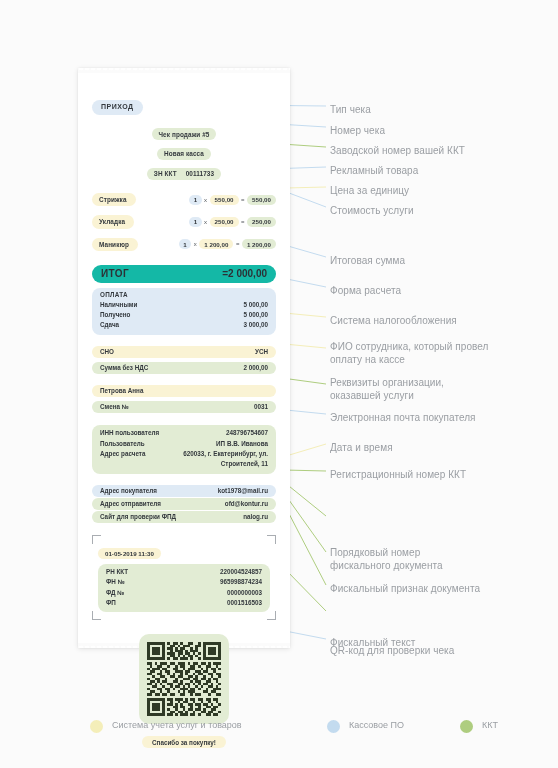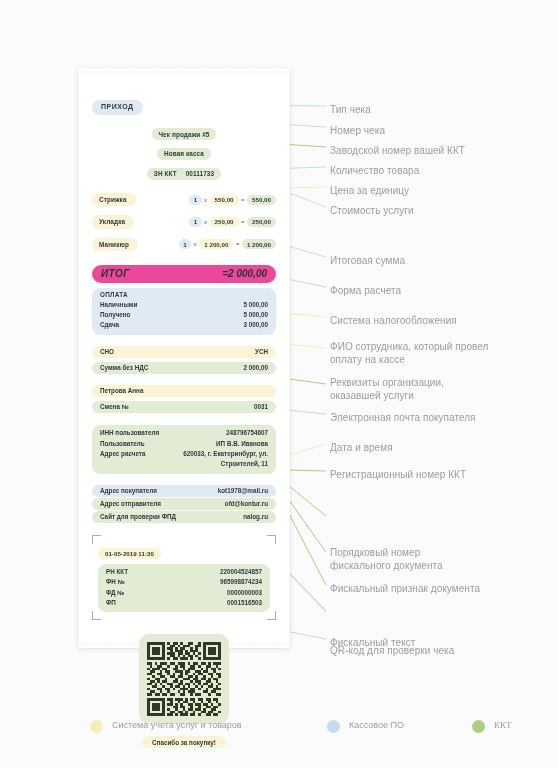--- a/index.html
+++ b/index.html
@@ -96,25 +96,24 @@
   .qty { padding: 1.5px 4.5px; border-radius: 8px; background: #dfeaf5; }
   .xsym { color: #55595e; font-weight: normal; font-size: 6px; }
   .unitprice { padding: 1.5px 5px; border-radius: 8px; background: #faf3d4; }
   .eqsym { color: #55595e; font-weight: normal; font-size: 6px; }
   .linetotal { padding: 1.5px 5px; border-radius: 8px; background: #e2ecd4; }
 
   
   .total-pill {
     display: flex;
     justify-content: space-between;
-    background: #ec4899;
+    background: #14b8a6;
     border-radius: 10px;
     padding: 3.5px 9px;
     margin-top: 14px;
-    font-style: italic;
   }
   .total-pill .lbl { font-size: 10px; font-weight: bold; letter-spacing: .4px; color: #2c3136; }
   .total-pill .val { font-size: 10px; font-weight: bold; color: #2c3136; }
 
   
   .block {
     border-radius: 8px;
     padding: 3.5px 8px 4.5px 8px;
     margin-top: 5px;
   }
@@ -226,21 +225,21 @@
     width: 558px;
     display: flex;
     align-items: center;
     z-index: 3;
   }
   .lg-item { display: flex; gap: 9px; }
   .dot { width: 13px; height: 13px; border-radius: 50%; flex: 0 0 auto; }
   .lg-label { font-size: 9px; color: #9a9ea3; white-space: nowrap; }
   #lg1 { position: absolute; left: 90px; }
   #lg2 { position: absolute; left: 327px; }
-  #lg3 { position: absolute; left: 472px; font-family: Liberation Serif, serif; }
+  #lg3 { position: absolute; left: 460px; }
 </style>
 </head>
 <body>
 
 <svg id="connectors">
   <g fill="none" stroke-width="1">
     <line x1="152" y1="104" x2="326" y2="106" stroke="#c3dbef"></line>
     <line x1="213" y1="120" x2="326" y2="127" stroke="#c3dbef"></line>
     <line x1="222" y1="140" x2="326" y2="147" stroke="#aecd7f"></line>
     <line x1="183" y1="172" x2="326" y2="167" stroke="#c3dbef"></line>
@@ -460,21 +459,21 @@
       </div>
     </div>
 
   </div>
 </div>
 
 <div id="annotations">
   <div class="anno" style="top:103px">Тип чека</div>
   <div class="anno" style="top:124px">Номер чека</div>
   <div class="anno" style="top:144px">Заводской номер вашей ККТ</div>
-  <div class="anno" style="top:164px">Количество товара</div>
+  <div class="anno" style="top:164px">Рекламный товара</div>
   <div class="anno" style="top:184px">Цена за единицу</div>
   <div class="anno" style="top:204px">Стоимость услуги</div>
   <div class="anno" style="top:254px">Итоговая сумма</div>
   <div class="anno" style="top:284px">Форма расчета</div>
   <div class="anno" style="top:314px">Система налогообложения</div>
   <div class="anno" style="top:340px;white-space:pre-line">ФИО сотрудника, который провел
 оплату на кассе</div>
   <div class="anno" style="top:376px;white-space:pre-line">Реквизиты организации,
 оказавшей услуги</div>
   <div class="anno" style="top:411px">Электронная почта покупателя</div>

